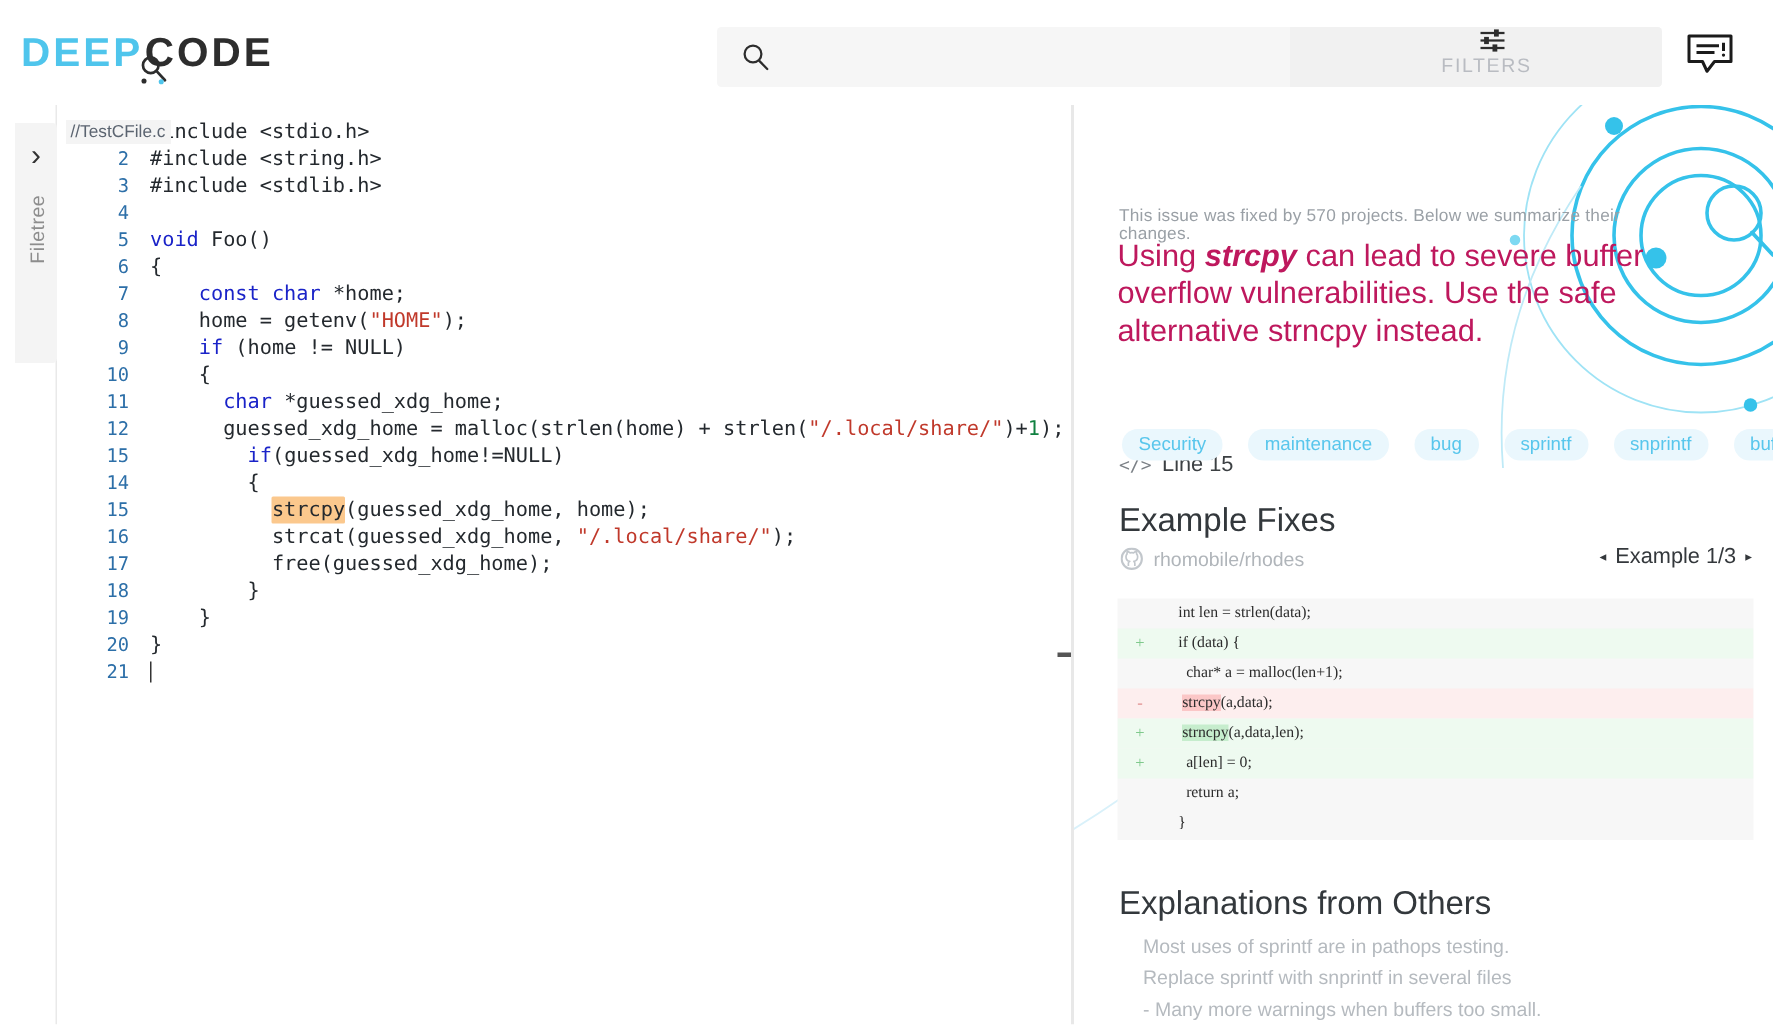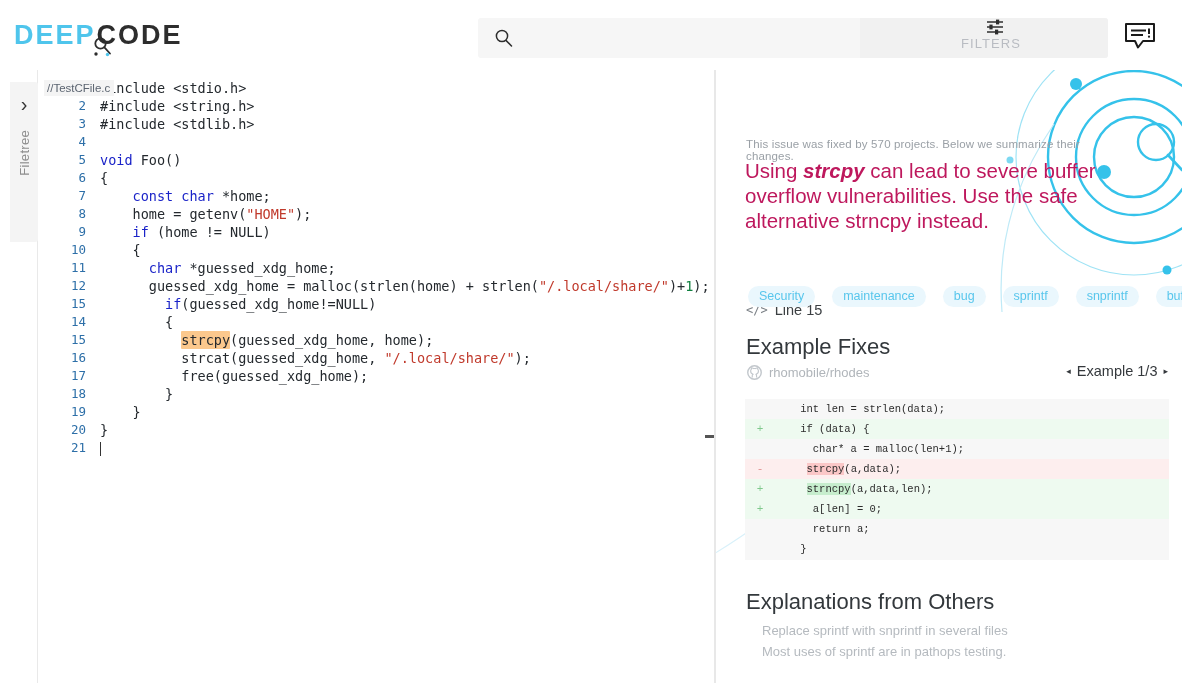--- a/index.html
+++ b/index.html
@@ -140,21 +140,21 @@
     position: absolute; right: 14px; top: 363px; display: flex; align-items: center; gap: 6px;
     font-size: 14.5px; color: #34383c;
   }
   .nav-arrow { font-size: 9px; color: #34383c; cursor: pointer; line-height: 1; }
 
   .diff {
     position: absolute; left: 745px; top: 399px; width: 424px; height: 161px;
     background: #f7f7f7; overflow: hidden;
   }
   .diff-row { display: flex; height: 20px; line-height: 20px;
-              font-family: Liberation Mono, monospace; font-size: 10.5px; }
+              font-family: Liberation Serif, serif; font-size: 10.5px; }
   .diff-row.add { background: #eefaf0; }
   .diff-row.del { background: #fdeeee; }
   .diff-sign { width: 30px; text-align: center; font-size: 11px; }
   .diff-sign.plus { color: #7fc98c; }
   .diff-sign.minus { color: #e09090; }
   .diff-code { color: #2c2c2c; white-space: pre; }
   .tok-del { background: #fbc7c7; }
   .tok-add { background: #c6edcd; }
 
   .explanations { position: absolute; left: 762px; top: 620px; width: 400px; }
@@ -335,17 +335,18 @@
         <span class="diff-code"><span>      return a;</span></span>
       </div>
       <div class="diff-row ">
         <span class="diff-sign "></span>
         <span class="diff-code"><span>    }</span></span>
       </div>
     </div>
 
   <div class="sec-title" id="expl-title">Explanations from Others</div>
   <div class="explanations" id="explanations">
+      <div class="expl-line">Most uses of sprintf are in pathops testing.</div>
       <div class="expl-line">Replace sprintf with snprintf in several files</div>
-      <div class="expl-line">Most uses of sprintf are in pathops testing.</div>
+      <div class="expl-line">- Many more warnings when buffers too small.</div>
     </div>
 
 </div>
 
 </body></html>

